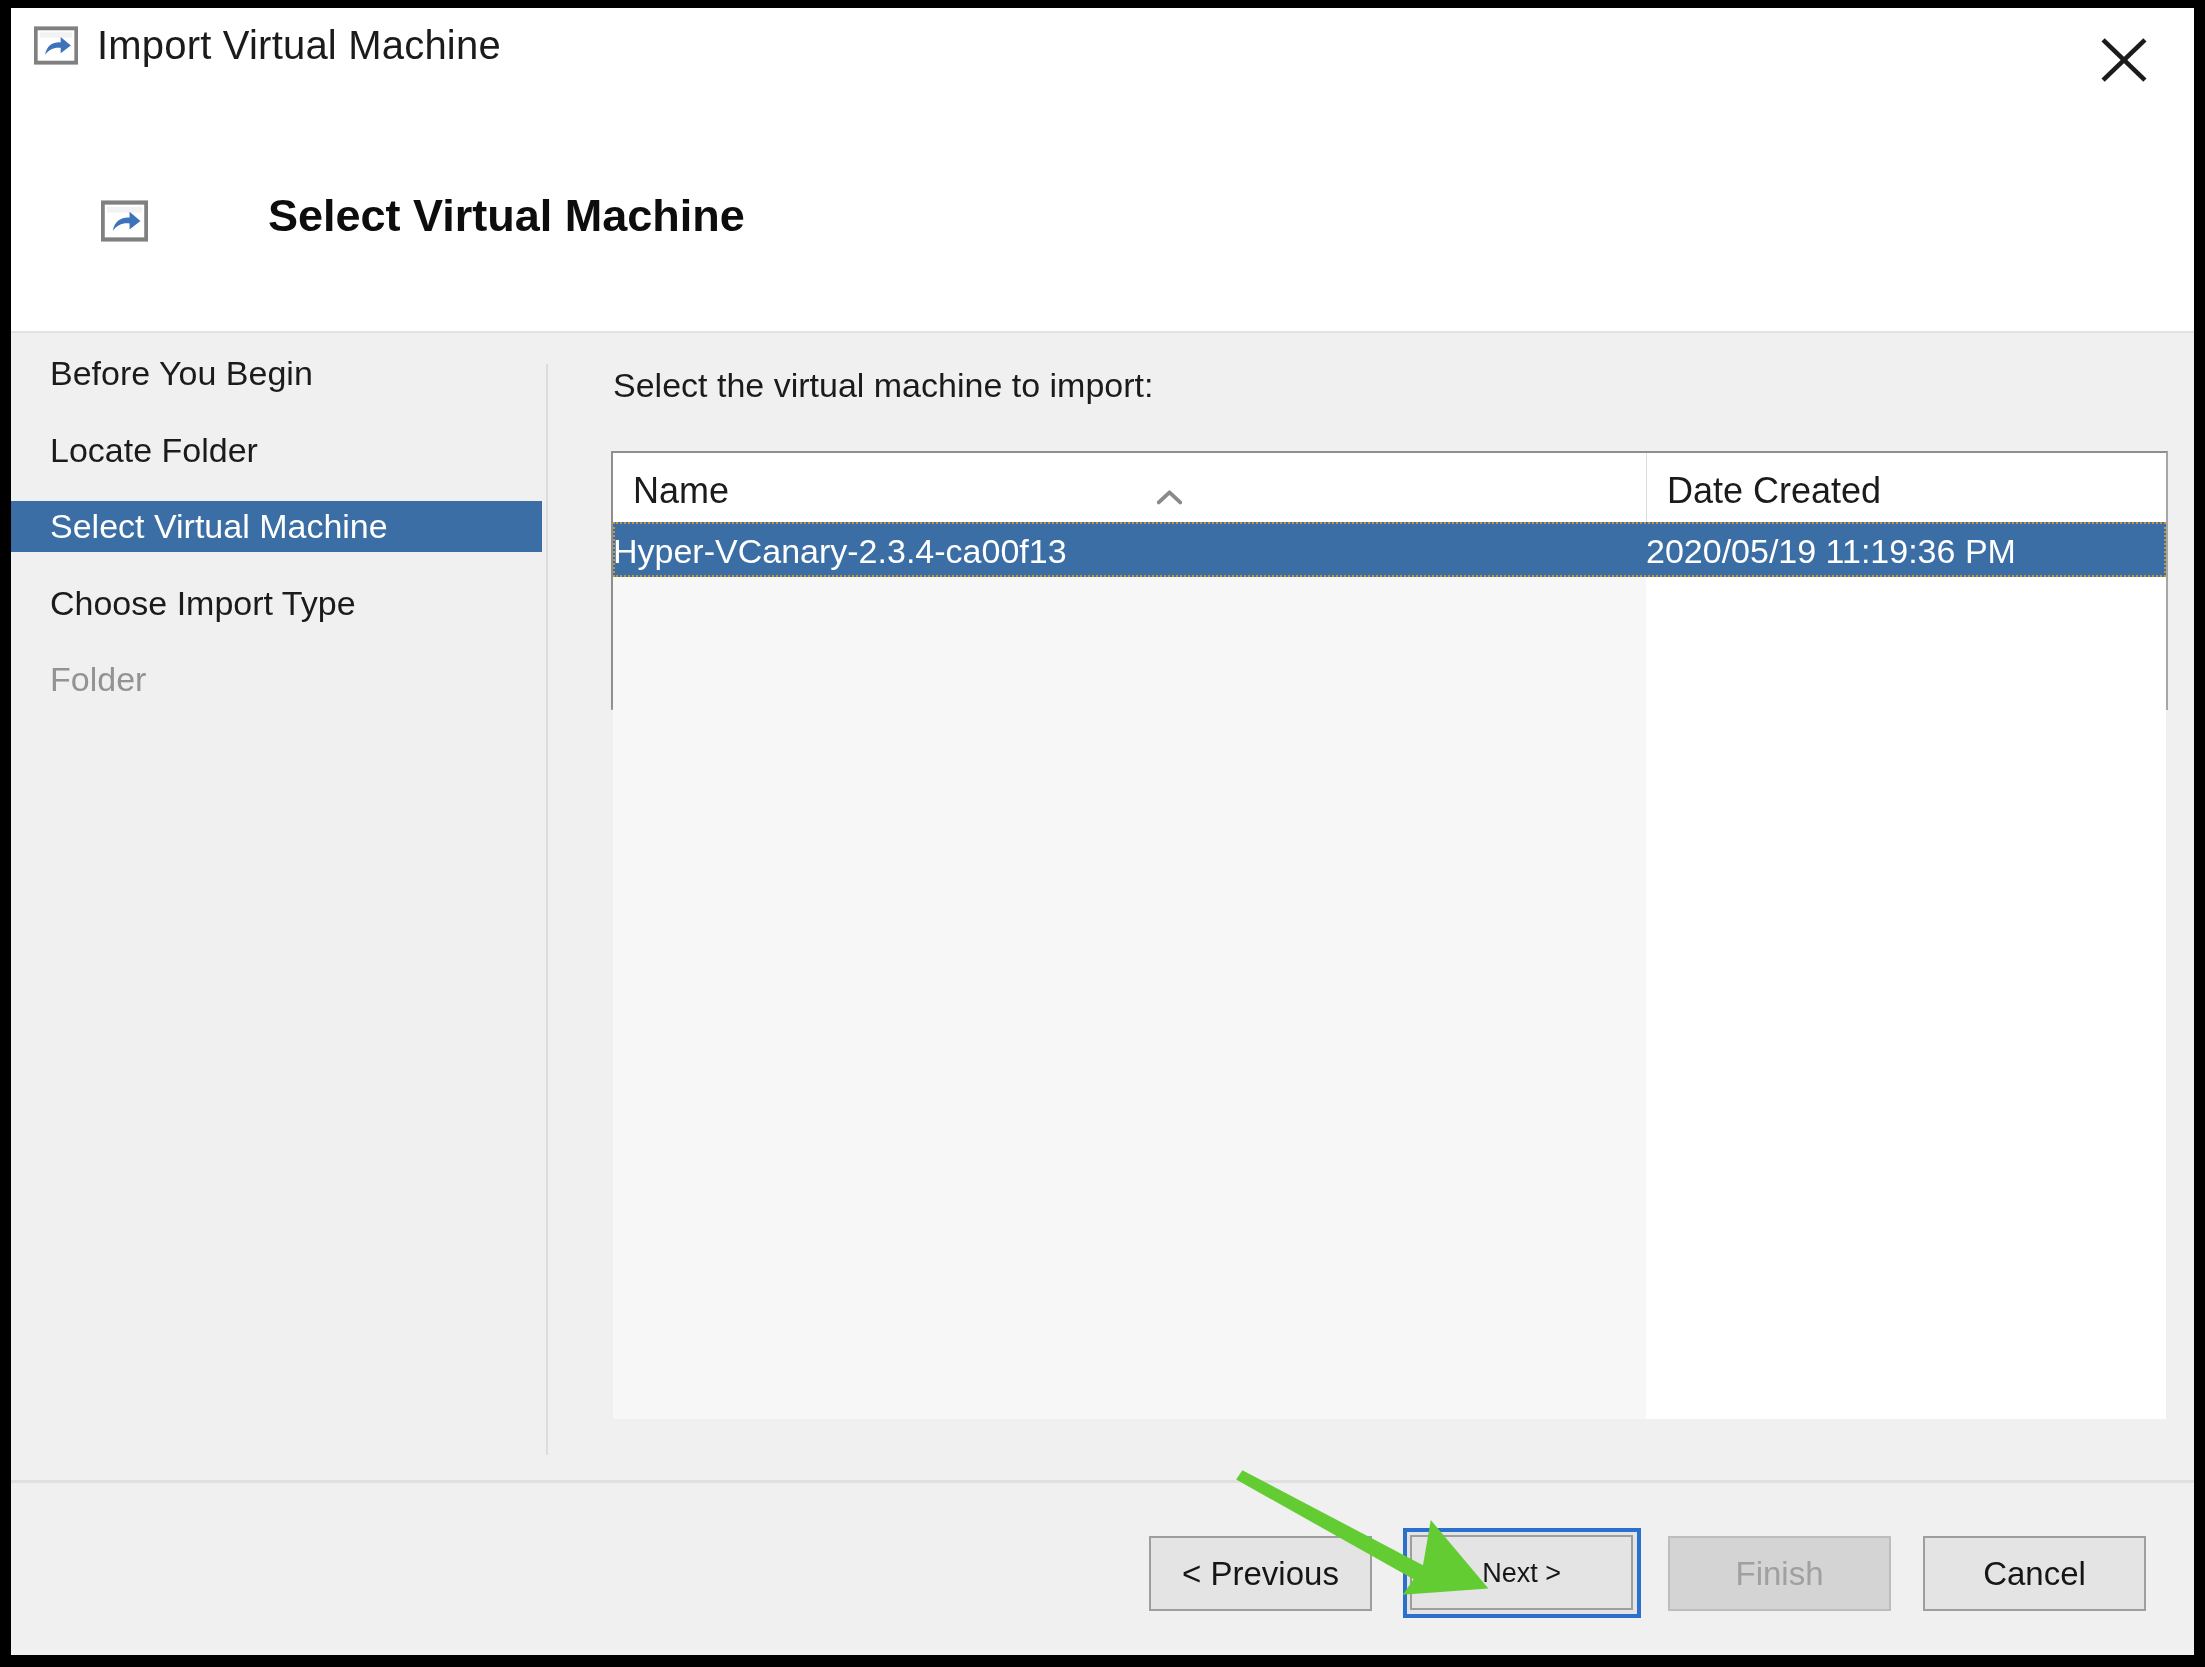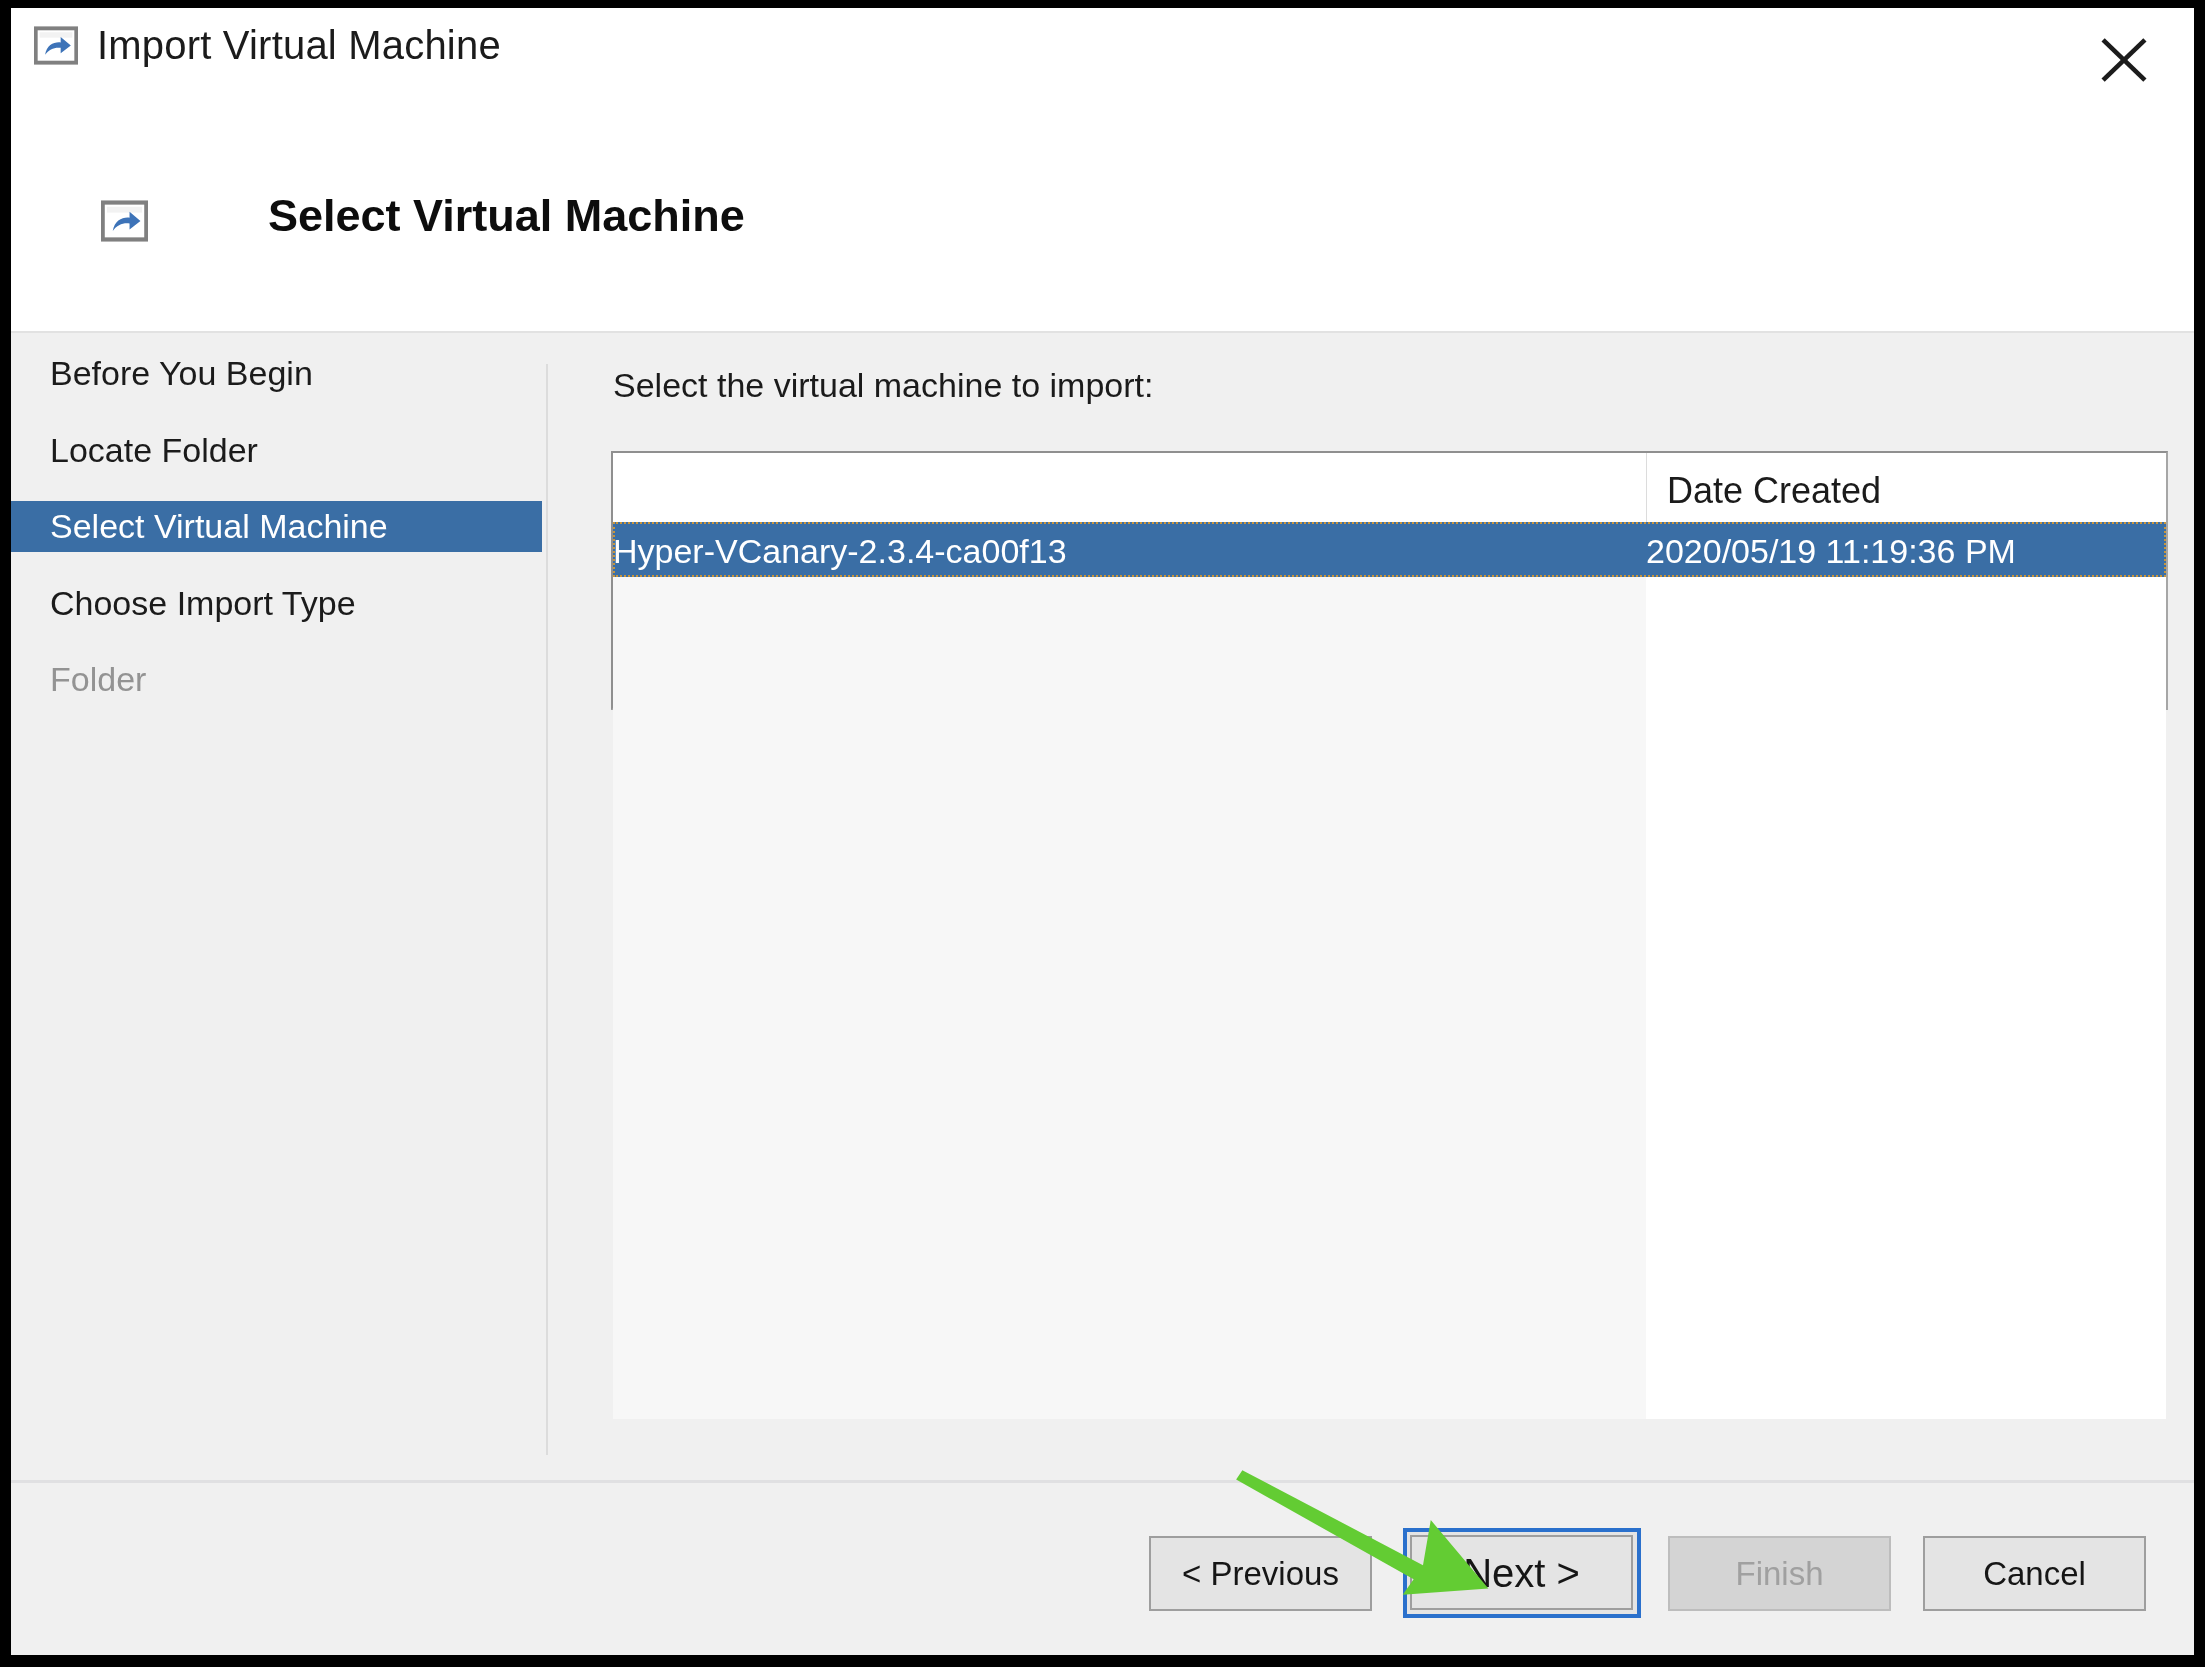--- a/index.html
+++ b/index.html
@@ -292,21 +292,21 @@
   }
   #btn-next {
     position: absolute;
     left: 3.1px;
     top: 3.1px;
     width: 223px;
     height: 75px;
     background: #e4e4e4;
     border: 2.3px solid #9e9e9e;
     box-sizing: border-box;
-    font-size: 40px;
+    font-size: 27px;
     color: #161616;
     text-align: center;
     line-height: 72px;
     cursor: default;
     white-space: nowrap;
   }
   #btn-finish { left: 1657px; }
   #btn-cancel { left: 1912px; }
 
   
@@ -377,20 +377,28 @@
 
       <div id="main">
         <div id="instruction">Select the virtual machine to import:</div>
 
         <div id="listbox">
           <div id="listbox-inner">
             <div id="col-name-bg"></div>
             <div id="col-date-bg"></div>
 
             <div id="header-row">
+              <div class="col-head" id="col-head-name">
+                <span>Name</span>
+                <span id="sort-indicator">
+                  <svg width="31" height="20" viewBox="0 0 40 26" xmlns="http://www.w3.org/2000/svg">
+                    <polyline points="6,20 20,7 34,20" fill="none" stroke="#8a8a8a" stroke-width="5" stroke-linecap="round" stroke-linejoin="round"></polyline>
+                  </svg>
+                </span>
+              </div>
               <div class="col-head" id="col-head-date">
                 <span>Date Created</span>
               </div>
             </div>
 
             <div id="row-0">
               <div class="cell" id="cell-name">Hyper-VCanary-2.3.4-ca00f13</div>
               <div class="cell" id="cell-date">2020/05/19 11:19:36 PM</div>
             </div>
           </div>

